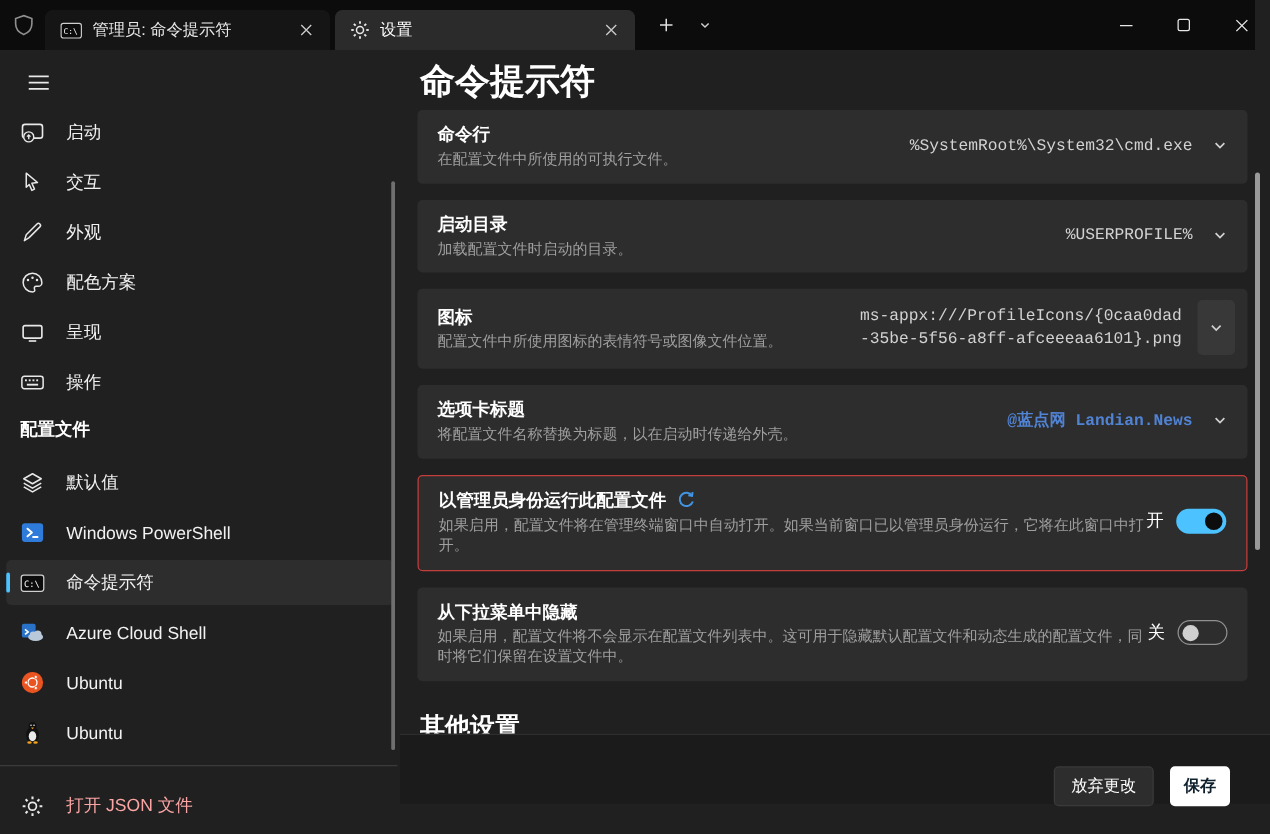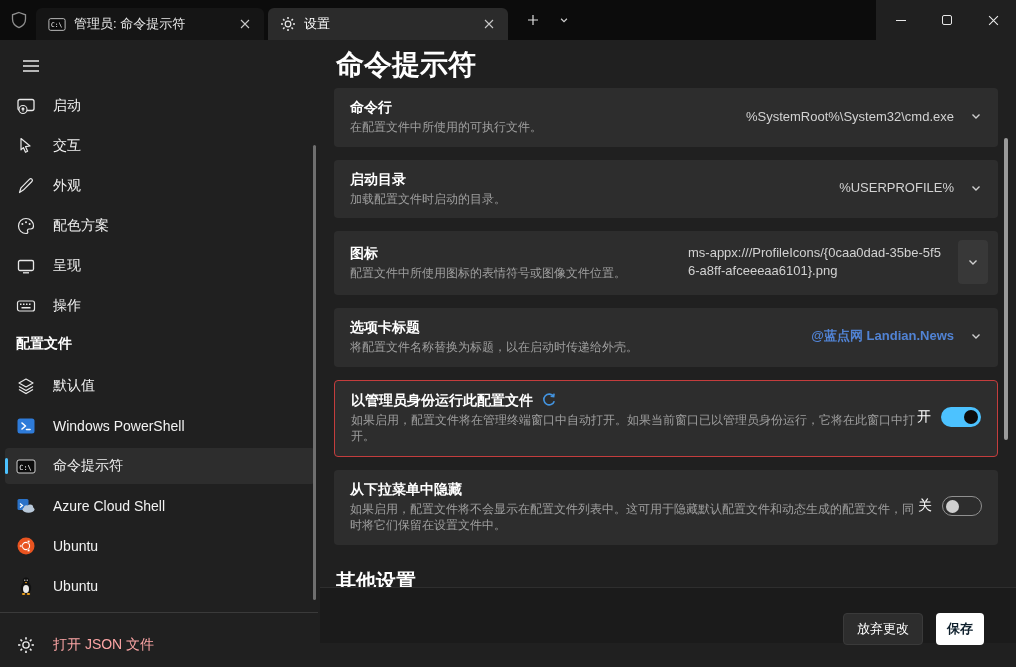--- a/index.html
+++ b/index.html
@@ -1,21 +1,21 @@
 <!DOCTYPE html>
 <html><head>
 <meta charset="utf-8">
 <style>
   * { margin:0; padding:0; box-sizing:border-box; }
   html,body { width:1016px; height:667px; overflow:hidden; background:#202020;
     font-family:"Liberation Sans","DejaVu Sans",sans-serif; color:#ffffff; }
   .abs { position:absolute; }
 
   
-  #titlebar { position:absolute; left:0; top:0; width:876px; height:40px; background:#0c0c0c; }
+  #titlebar { position:absolute; left:0; top:0; width:1004px; height:40px; background:#0c0c0c; }
   .tab { position:absolute; top:8px; height:32px; border-radius:6px 6px 0 0; display:flex; align-items:center; }
   #tab-cmd { left:36px; width:228px; background:#151515; }
   #tab-settings { left:268px; width:240px; background:#2b2b2b; }
   .tab-label { font-size:13px; color:#e8e8e8; white-space:nowrap; }
   .tab-close { margin-left:auto; margin-right:10px; width:18px; height:18px; display:flex; align-items:center; justify-content:center; border-radius:3px; }
   .tab-icon { margin:0 8px 0 12px; display:flex; }
   .tb-btn { position:absolute; top:0; height:40px; display:flex; align-items:center; justify-content:center; }
   #btn-newtab { left:518px; width:30px; }
   #btn-tabdrop { left:551px; width:26px; }
   #btn-min { left:878px; width:46px; }
@@ -39,21 +39,21 @@
   
   #main { position:absolute; left:320px; top:40px; width:696px; height:547px; background:#202020; }
   #page-title { position:absolute; left:16px; top:6px; font-size:28px; font-weight:600; color:#ffffff; }
   #rows { position:absolute; left:14px; top:48px; width:664px; display:flex; flex-direction:column; gap:13px; }
   .row { background:#2d2d2d; border-radius:4px; padding:9px 16px 11px 16px; display:flex; align-items:center; }
   .row.highlighted { border:1px solid #c43d3d; }
   .row-text { max-width:572px; }
   .row-title { font-size:14px; font-weight:600; line-height:20px; color:#ffffff; display:flex; align-items:center; gap:8px; }
   .row-sub { font-size:12px; line-height:16.5px; color:#9f9f9f; margin-top:2px; }
   .row-right { margin-left:auto; display:flex; align-items:center; gap:16px; }
-  .row-value { font-size:13px; color:#d2d2d2; white-space:nowrap; }
+  .row-value { font-size:13px; color:#d2d2d2; white-space:nowrap;font-family:Liberation Mono, monospace; }
   .row-value.wrap { white-space:normal; width:258px; word-break:break-all; line-height:18px; }
   .row-value.link { color:#5183d4; font-weight:600; }
   .chev-box { width:30px; height:44px; background:#383838; border-radius:4px; display:flex; align-items:center; justify-content:center; margin-right:-6px; }
   .toggle-label { font-size:14px; color:#ffffff; margin-right:-2px; }
   .toggle-on { width:40px; height:20px; border-radius:10px; background:#4cc2ff; position:relative; }
   .toggle-on .knob { position:absolute; right:3px; top:3px; width:14px; height:14px; border-radius:50%; background:#0d0d0d; }
   .toggle-off { width:40px; height:20px; border-radius:10px; border:1px solid #909090; position:relative; }
   .toggle-off .knob { position:absolute; left:3px; top:2.5px; width:13px; height:13px; border-radius:50%; background:#cfcfcf; }
   #next-section { position:absolute; left:16px; top:528px; font-size:20px; font-weight:600; color:#ffffff; }
   #main-scrollbar { position:absolute; left:684px; top:98px; width:4px; height:302px; background:#9a9a9a; border-radius:2px; }

